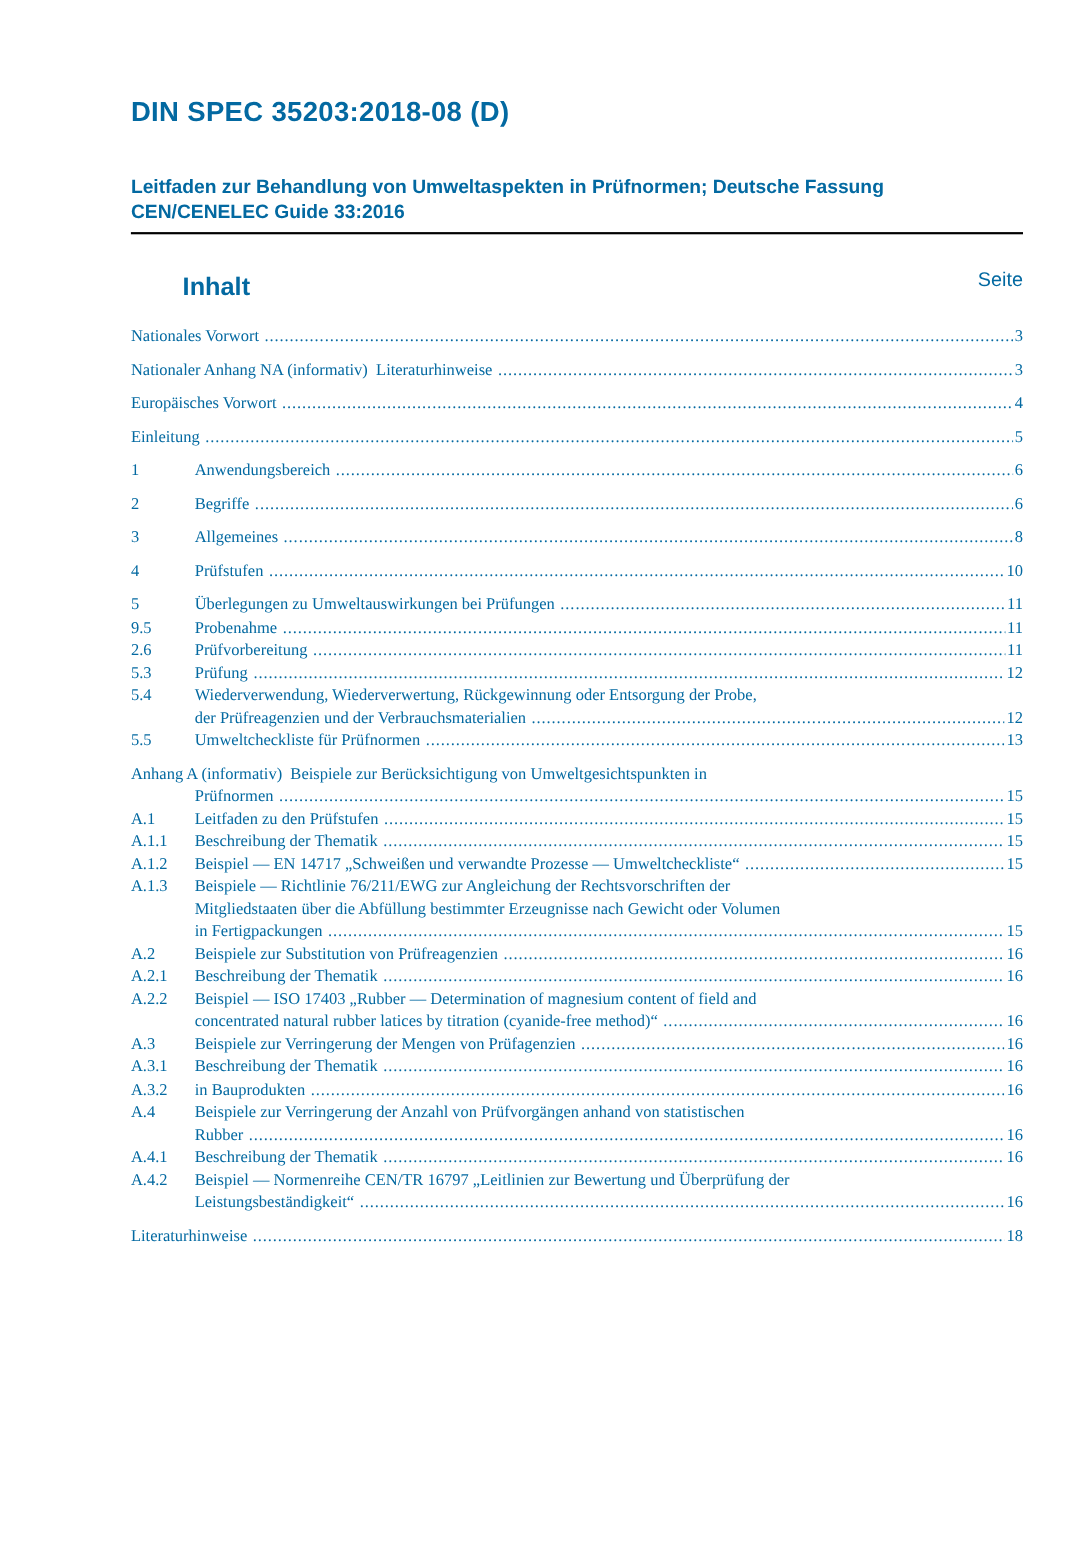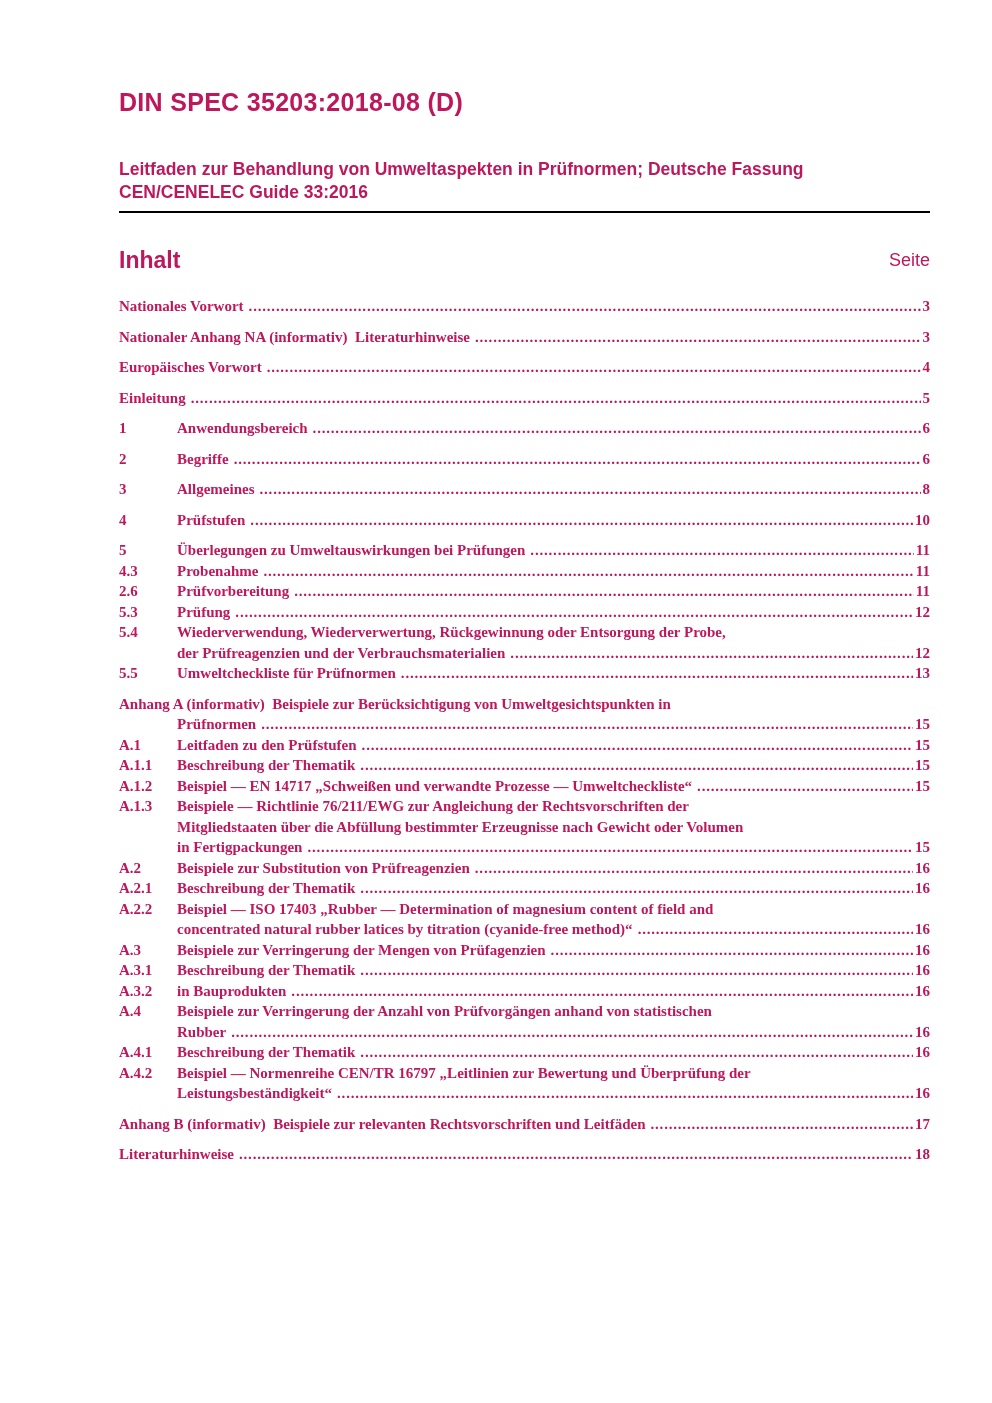--- a/index.html
+++ b/index.html
@@ -1,21 +1,21 @@
 <!DOCTYPE html>
 <html><head>
 <meta charset="utf-8">
 <style>
   html, body { margin: 0; padding: 0; background: #ffffff; }
   .page {
     position: relative;
     width: 992px;
     height: 1246px;
     background: #ffffff;
-    color: #be185d;
+    color: #0369a1;
     box-sizing: border-box;
     padding: 87px 62px 0 119px;
     overflow: hidden;
   }
   .doc-title {
     margin: 0;
     font-family: "Liberation Sans", sans-serif;
     font-weight: 700;
     font-size: 25px;
     line-height: 30px;
@@ -28,40 +28,41 @@
     font-size: 17.5px;
     line-height: 23px;
   }
   .rule {
     border: none;
     border-top: 2px solid #000000;
     margin: 7px 0 0 0;
   }
   .toc-head {
     display: flex;
-    align-items: center;
+    align-items: flex-start;
     justify-content: space-between;
     margin-top: 33px;
+    margin-left: 47px;
   }
   .toc-heading {
     font-family: "Liberation Sans", sans-serif;
     font-weight: 700;
     font-size: 23px;
     line-height: 28px;
   }
   .page-col-label {
     font-family: "Liberation Sans", sans-serif;
     font-weight: 400;
     font-size: 18px;
     line-height: 16px;
   }
   .toc {
     margin-top: 22px;
     font-family: "Liberation Serif", serif;
-    font-weight: 700;
+    font-weight: 400;
     font-size: 15px;
     line-height: 20.5px;
   }
   .toc-entry { display: flex; }
   .toc-entry.spaced { margin-top: 10px; }
   .toc-num { flex: 0 0 58px; }
   .toc-body { flex: 1; min-width: 0; }
   .toc-line { display: flex; align-items: baseline; }
   .toc-line.cont { padding-left: 58px; }
   .toc-text { white-space: pre; }
@@ -180,21 +181,21 @@
         <span class="toc-num">5</span>
         <div class="toc-body">
           <div class="toc-line">
             <span class="toc-text">Überlegungen zu Umweltauswirkungen bei Prüfungen</span>
             <span class="toc-leader"></span>
             <span class="toc-page">11</span>
           </div>
         </div>
       </div>
       <div class="toc-entry">
-        <span class="toc-num">4.3</span>
+        <span class="toc-num">9.5</span>
         <div class="toc-body">
           <div class="toc-line">
             <span class="toc-text">Probenahme</span>
             <span class="toc-leader"></span>
             <span class="toc-page">11</span>
           </div>
         </div>
       </div>
       <div class="toc-entry">
         <span class="toc-num">2.6</span>
@@ -386,29 +387,20 @@
       <div class="toc-entry">
         <span class="toc-num">A.4.2</span>
         <div class="toc-body">
           <div class="toc-line">
             <span class="toc-text">Beispiel — Normenreihe CEN/TR 16797 „Leitlinien zur Bewertung und Überprüfung der</span>
           </div>
           <div class="toc-line">
             <span class="toc-text">Leistungsbeständigkeit“</span>
             <span class="toc-leader"></span>
             <span class="toc-page">16</span>
-          </div>
-        </div>
-      </div>
-      <div class="toc-entry spaced">
-        <div class="toc-body">
-          <div class="toc-line">
-            <span class="toc-text">Anhang B (informativ)  Beispiele zur relevanten Rechtsvorschriften und Leitfäden</span>
-            <span class="toc-leader"></span>
-            <span class="toc-page">17</span>
           </div>
         </div>
       </div>
       <div class="toc-entry spaced">
         <div class="toc-body">
           <div class="toc-line">
             <span class="toc-text">Literaturhinweise</span>
             <span class="toc-leader"></span>
             <span class="toc-page">18</span>
           </div>

